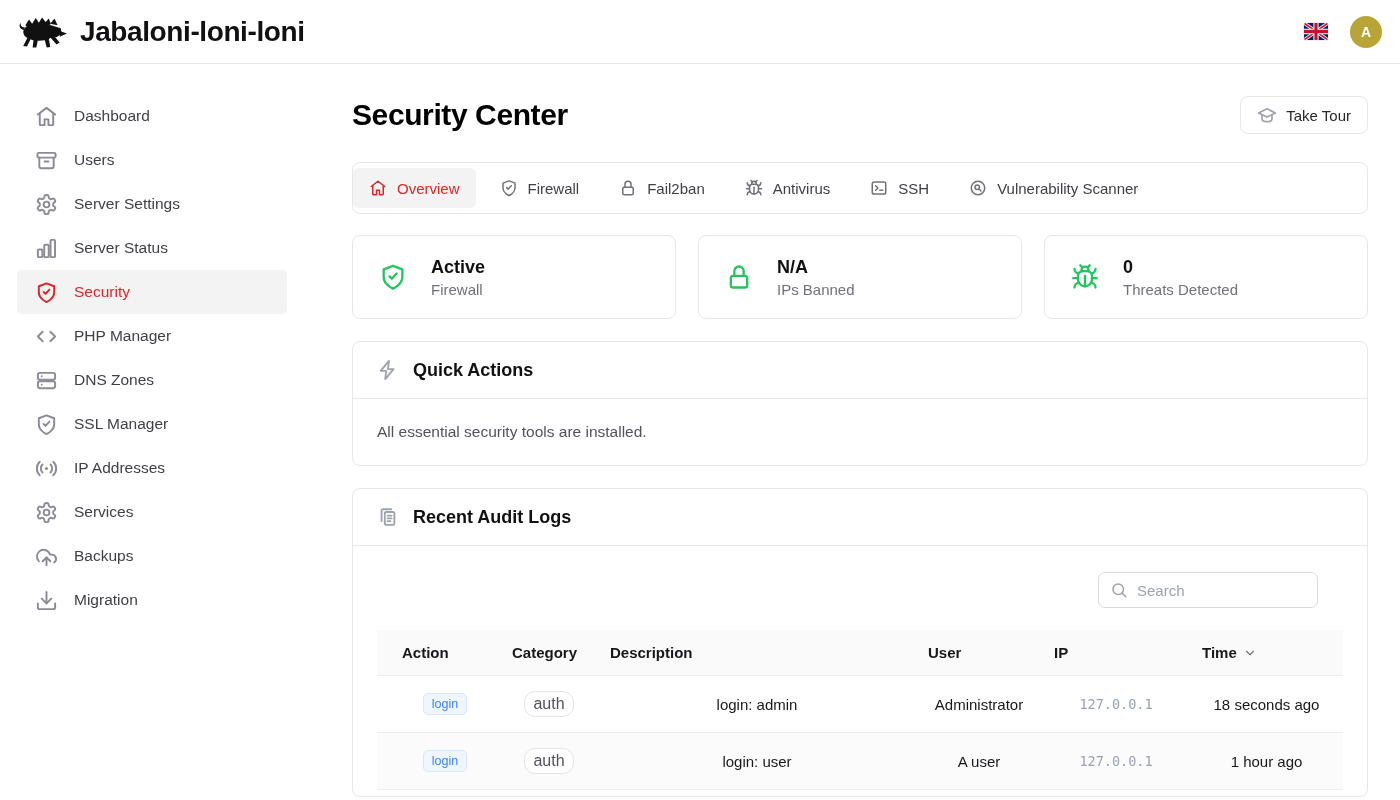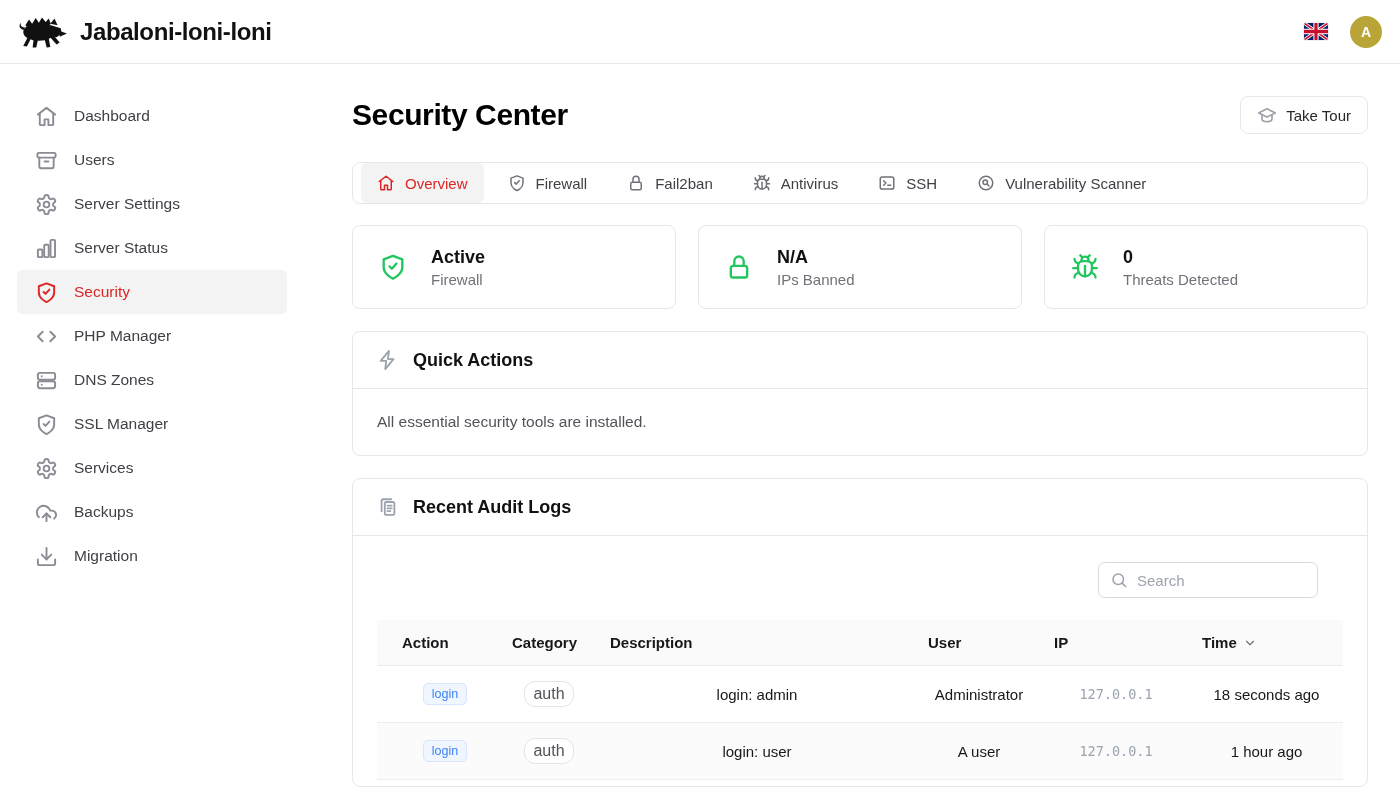--- a/index.html
+++ b/index.html
@@ -4,21 +4,21 @@
 <style>
   * { margin:0; padding:0; box-sizing:border-box; }
   html,body { width:1400px; height:800px; overflow:hidden; background:#fff;
               font-family:"Liberation Sans", sans-serif; color:#18181b; }
 
   
   .topbar { height:64px; display:flex; align-items:center; justify-content:space-between;
             padding:0 16px; border-bottom:1px solid #e5e7eb; background:#fff; }
   .brand { display:flex; align-items:center; gap:12px; }
   .brand svg { width:52px; height:40px; }
-  .brand-title { font-size:24px; font-weight:700; letter-spacing:-0.4px; color:#111113; }
+  .brand-title { font-size:28px; font-weight:700; letter-spacing:-0.4px; color:#111113; }
   .topbar-right { display:flex; align-items:center; gap:22px; padding-right:2px; }
   .flag-btn { width:24px; height:17px; border-radius:2px; overflow:hidden; display:block;
               box-shadow:0 0 0 1px rgba(0,0,0,.06); cursor:pointer; }
   .avatar { width:32px; height:32px; border-radius:50%; background:#b9a437; color:#fff;
             font-size:14px; font-weight:700; display:flex; align-items:center; justify-content:center;
             cursor:pointer; }
 
   
   .layout { display:flex; height:736px; }
   .sidebar { width:304px; padding:30px 17px 0 17px; flex:0 0 auto;text-align:right; }
@@ -30,21 +30,21 @@
 
   .main { flex:1; padding:32px 32px 0 48px; overflow:hidden; }
   .page-head { display:flex; align-items:center; justify-content:space-between; height:38px; margin-bottom:28px; }
   .page-title { font-size:30px; font-weight:700; letter-spacing:-0.4px; color:#000000; }
   .tour-btn { display:flex; align-items:center; gap:9px; height:38px; padding:0 16px;
               background:#fff; border:1px solid #e5e7eb; border-radius:8px; font-size:15px;
               color:#27272a; font-family:inherit; cursor:pointer; }
   .tour-btn svg { width:20px; height:20px; color:#a1a1aa; }
 
   
-  .tabs-panel { display:flex; align-items:center; gap:8px; height:42px; padding:0 8px;
+  .tabs-panel { display:flex; align-items:center; gap:8px; height:52px; padding:0 0;
                 border:1px solid #e5e7eb; border-radius:8px; background:#fff; }
   .tab { display:flex; align-items:center; gap:10px; height:40px; padding:0 16px;
          border-radius:6px; font-size:15px; color:#3f3f46; cursor:pointer; white-space:nowrap; }
   .tab svg { width:18px; height:18px; color:#71717a; }
   .tab.active { background:#f3f3f4; color:#dc2626; font-weight:400; }
   .tab.active svg { color:#dc2626; }
 
   
   .stats-row { display:flex; gap:22px; margin-top:21px; }
   .stat-card { flex:1; height:84px; border:1px solid #e5e7eb; border-radius:8px;
@@ -259,20 +259,26 @@
         <svg viewBox="0 0 24 24">
           <use href="#i-server"></use>
         </svg>
         <span>DNS Zones</span>
       </div>
     <div class="side-item">
         <svg viewBox="0 0 24 24">
           <use href="#i-shield"></use>
         </svg>
         <span>SSL Manager</span>
+      </div>
+    <div class="side-item">
+        <svg viewBox="0 0 24 24">
+          <use href="#i-radio"></use>
+        </svg>
+        <span>IP Addresses</span>
       </div>
     <div class="side-item">
         <svg viewBox="0 0 24 24">
           <use href="#i-gear"></use>
         </svg>
         <span>Services</span>
       </div>
     <div class="side-item">
         <svg viewBox="0 0 24 24">
           <use href="#i-cloud-up"></use>

